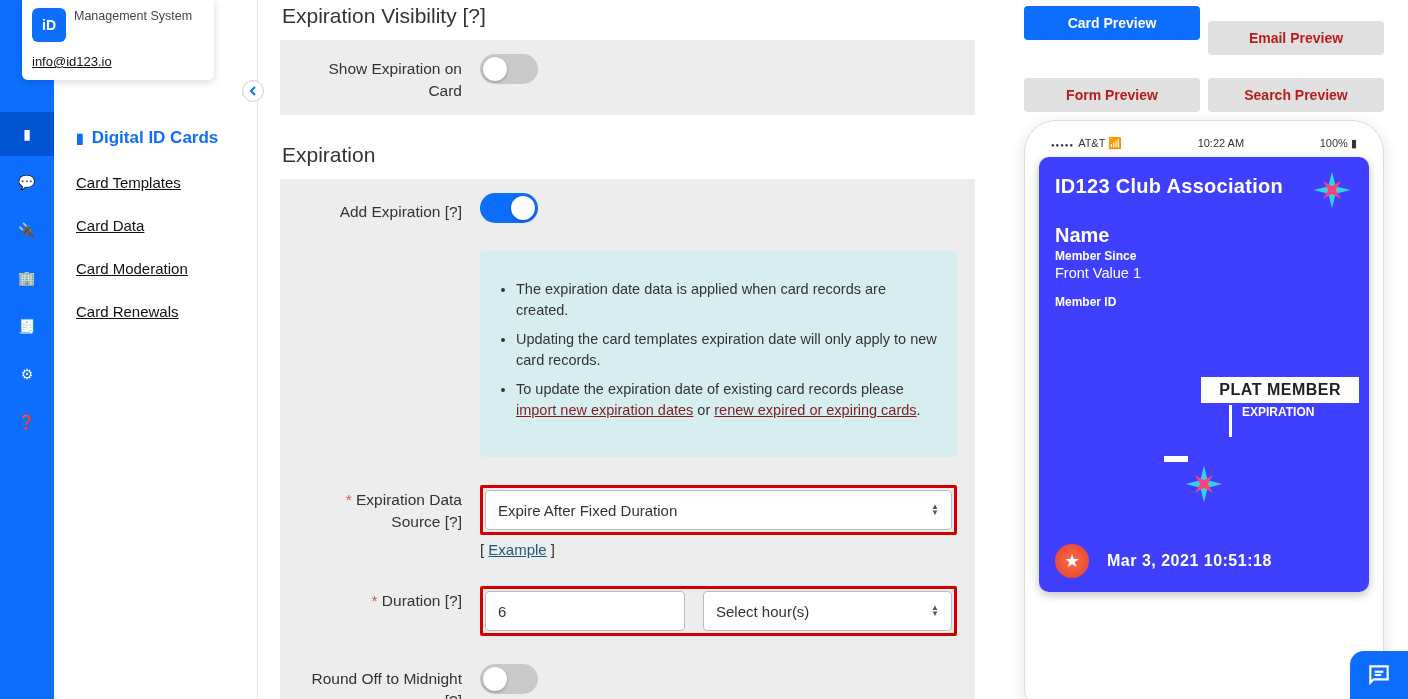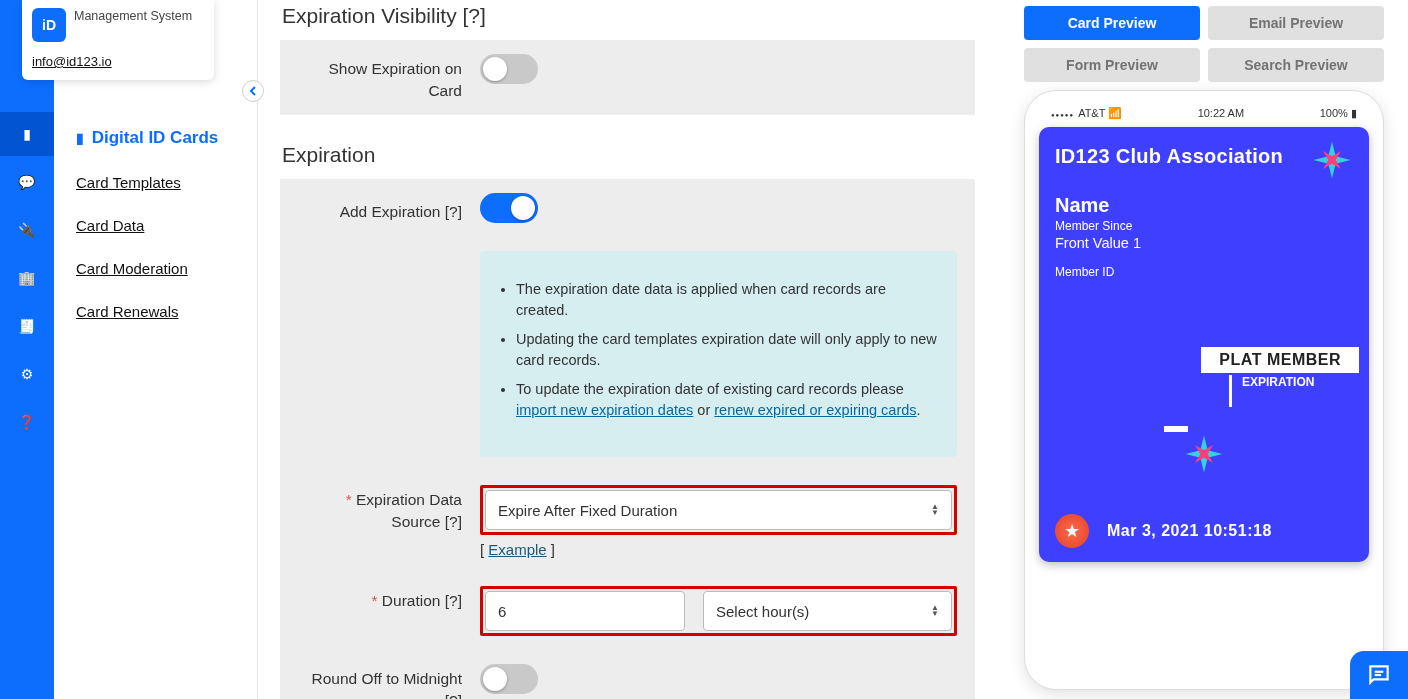--- a/index.html
+++ b/index.html
@@ -44,48 +44,48 @@
   .toggle.off { background: #c9c9c9; }
   .toggle.on { background: #0d6efd; }
   .toggle .knob { position: absolute; width: 24px; height: 24px; background: #fff; border-radius: 50%; top: 3px; box-shadow: 0 1px 3px rgba(0,0,0,0.3); }
   .toggle.off .knob { left: 3px; }
   .toggle.on .knob { right: 3px; }
   
   
   .info-box { background: #d7eef1; border-radius: 4px; padding: 28px 18px; margin-top: 7px; }
   .info-box ul { list-style: disc; padding-left: 18px; }
   .info-box li { font-size: 14.5px; color: #333; margin-bottom: 8px; line-height: 1.45; }
-  .info-box a { color: #0369a1; text-decoration: underline; }
+  .info-box a { color: #7f1d1d; text-decoration: underline; }
   
   
   .sel, .inp { height: 40px; border: 1px solid #bbb; border-radius: 4px; background: #fff; padding: 0 12px; font-size: 15px; color: #333; display: flex; align-items: center; position: relative; }
   .sel .caret { position: absolute; right: 12px; top: 50%; transform: translateY(-50%); display: flex; flex-direction: column; font-size: 8px; line-height: 6px; color: #555; }
   .red-outline { border: 3px solid #d40000; padding: 2px; border-radius: 2px; }
   .example-link { font-size: 15px; color: #333; margin-top: 6px; }
   .example-link a { color: #1a5a7a; text-decoration: underline; }
   
   .duration-wrap { display: flex; gap: 18px; }
   .duration-wrap .inp { width: 200px; }
   .duration-wrap .sel { flex: 1; }
   
   
   .preview { position: absolute; right: 24px; top: 6px; width: 360px; }
   .tab-row { display: flex; gap: 8px; margin-bottom: 8px; }
   .tab-btn { flex: 1; height: 34px; border-radius: 4px; display: flex; align-items: center; justify-content: center; font-size: 14px; font-weight: 700; cursor: pointer; }
   .tab-btn.primary { background: #0d6efd; color: #fff; }
-  .tab-btn.secondary { background: #e0e0e0; color: #737373; }
+  .tab-btn.secondary { background: #e0e0e0; color: #b91c1c; margin-top: 15px; }
   
   
   .phone { width: 360px; height: 600px; background: #fff; border-radius: 32px; border: 1px solid #ddd; box-shadow: 0 4px 16px rgba(0,0,0,0.12); padding: 12px 12px; position: relative; }
   .phone .status { display: flex; justify-content: space-between; align-items: center; font-size: 11px; color: #333; padding: 0 14px; height: 20px; }
   .phone .status .dots::before { content: "●●●●●"; letter-spacing: 1px; font-size: 6px; margin-right: 4px; }
   .card { margin: 4px 2px; background: #3f3fff; border-radius: 10px; padding: 18px 16px; color: #fff; position: relative; height: 435px; box-shadow: 0 3px 10px rgba(0,0,0,0.25); }
   .card h2 { font-size: 20px; font-weight: 800; letter-spacing: 0.3px; }
   .card .name-lbl { font-size: 20px; font-weight: 800; margin-top: 26px; }
-  .card .sub-lbl { font-size: 12px; font-weight: 400; margin-top: 2px; }
+  .card .sub-lbl { font-size: 12px; font-weight: 700; margin-top: 2px; }
   .card .val { font-size: 14.5px; margin-top: 2px; }
   .card .sparkle { position: absolute; right: 14px; top: 10px; }
   .card .sparkle2 { position: absolute; bottom: 82px; left: 50%; transform: translateX(-50%); }
   .card .badge-white { position: absolute; right: 10px; top: 220px; background: #fff; color: #222; font-weight: 700; font-size: 16px; padding: 4px 18px; letter-spacing: 0.5px; }
   .card .exp-block { position: absolute; right: 10px; top: 248px; border-left: 3px solid #fff; padding-left: 10px; font-size: 12px; font-weight: 700; height: 32px; width: 130px; }
   .card .dash { position: absolute; bottom: 130px; left: 38%; width: 24px; height: 6px; background: #fff; }
   .card .footer { position: absolute; bottom: 14px; left: 16px; right: 16px; display: flex; align-items: center; gap: 18px; }
   .card .star { width: 34px; height: 34px; border-radius: 50%; background: radial-gradient(circle, #ff6b4a 0%, #e0402a 100%); display: flex; align-items: center; justify-content: center; color: #fff; font-size: 18px; }
   .card .timestamp { font-size: 16px; font-weight: 800; letter-spacing: 0.5px; }
   

